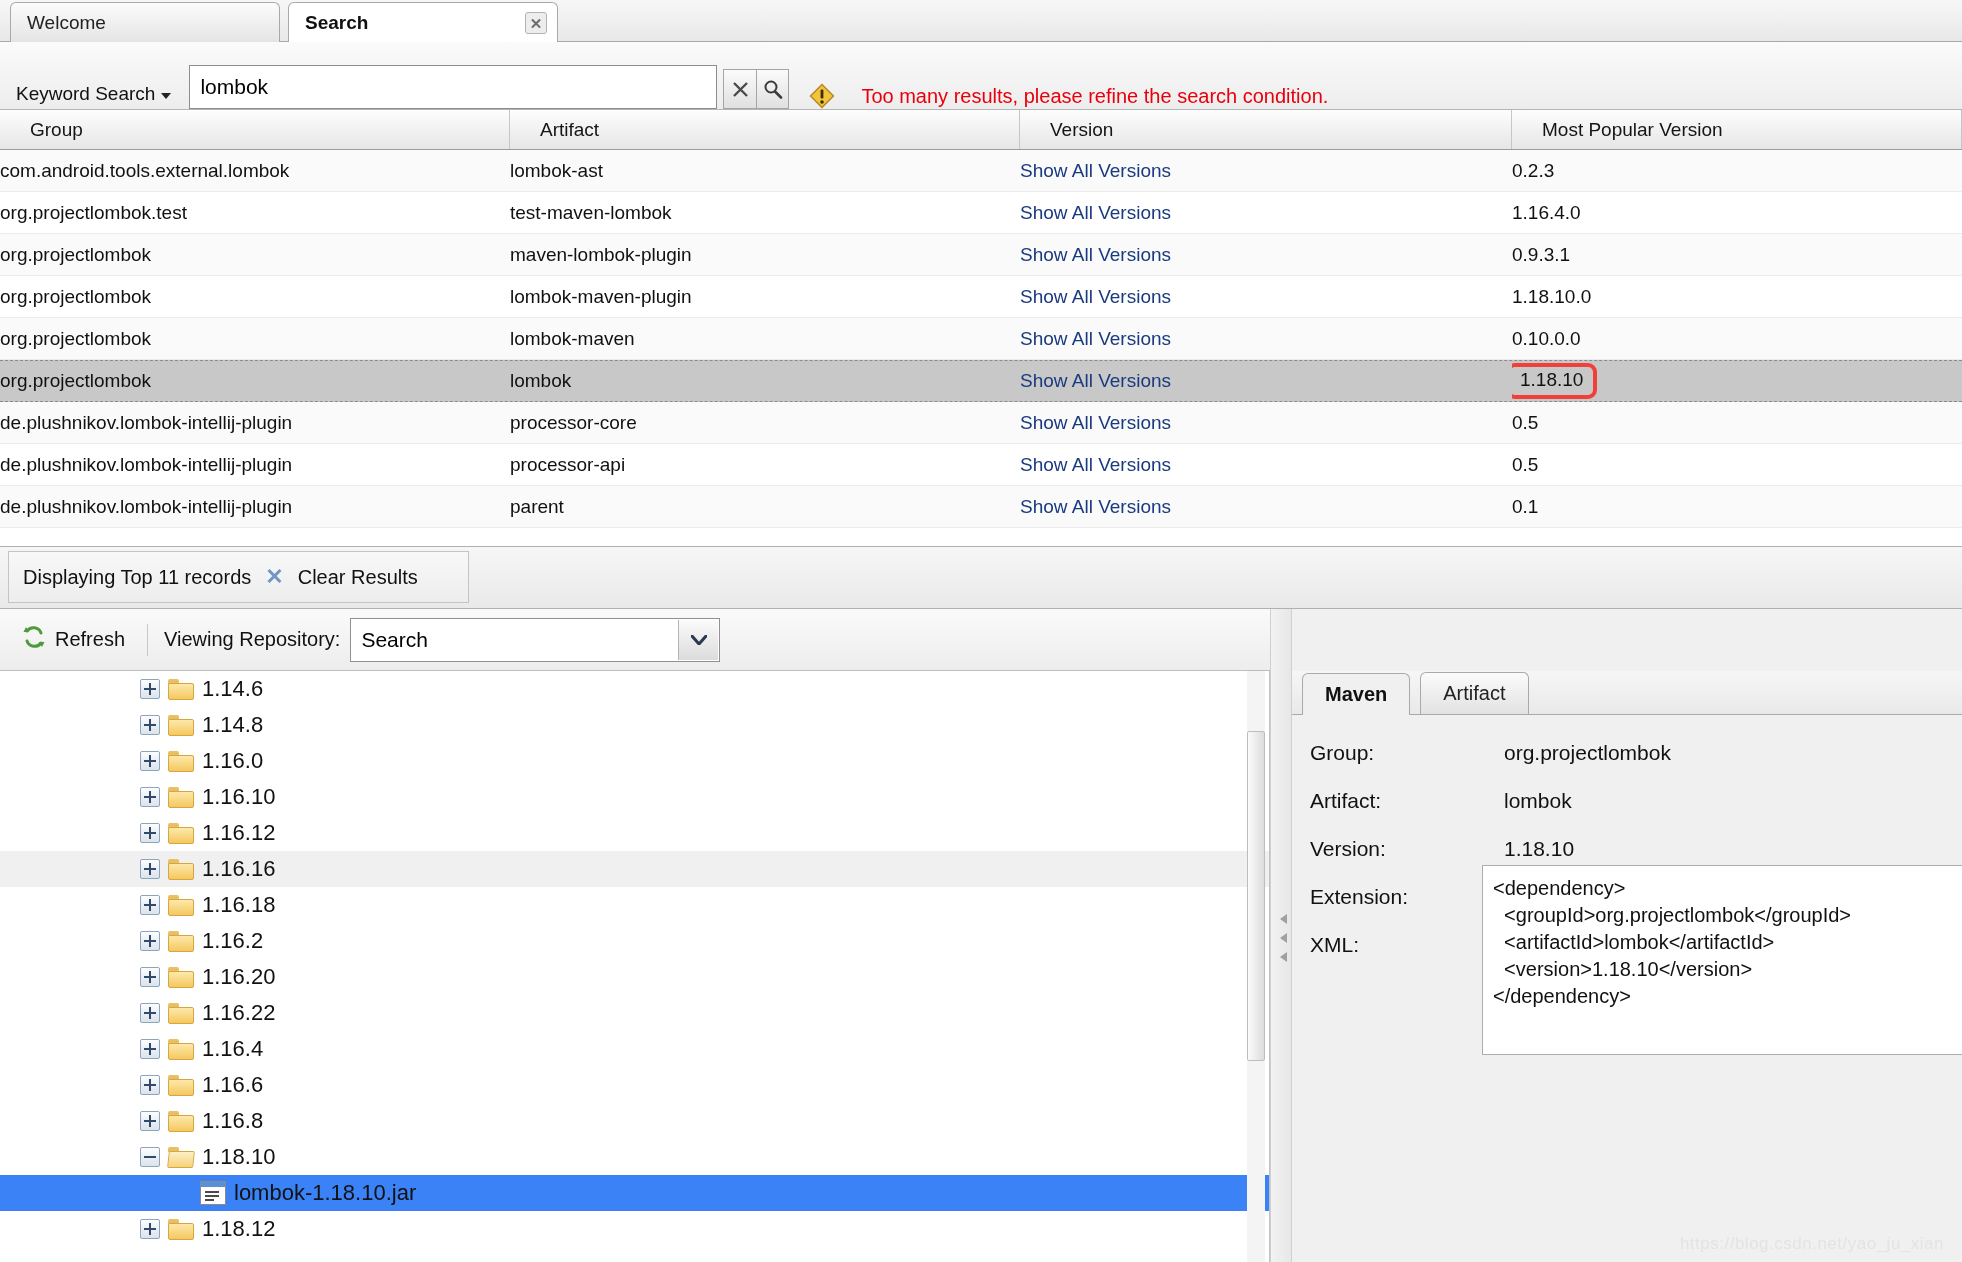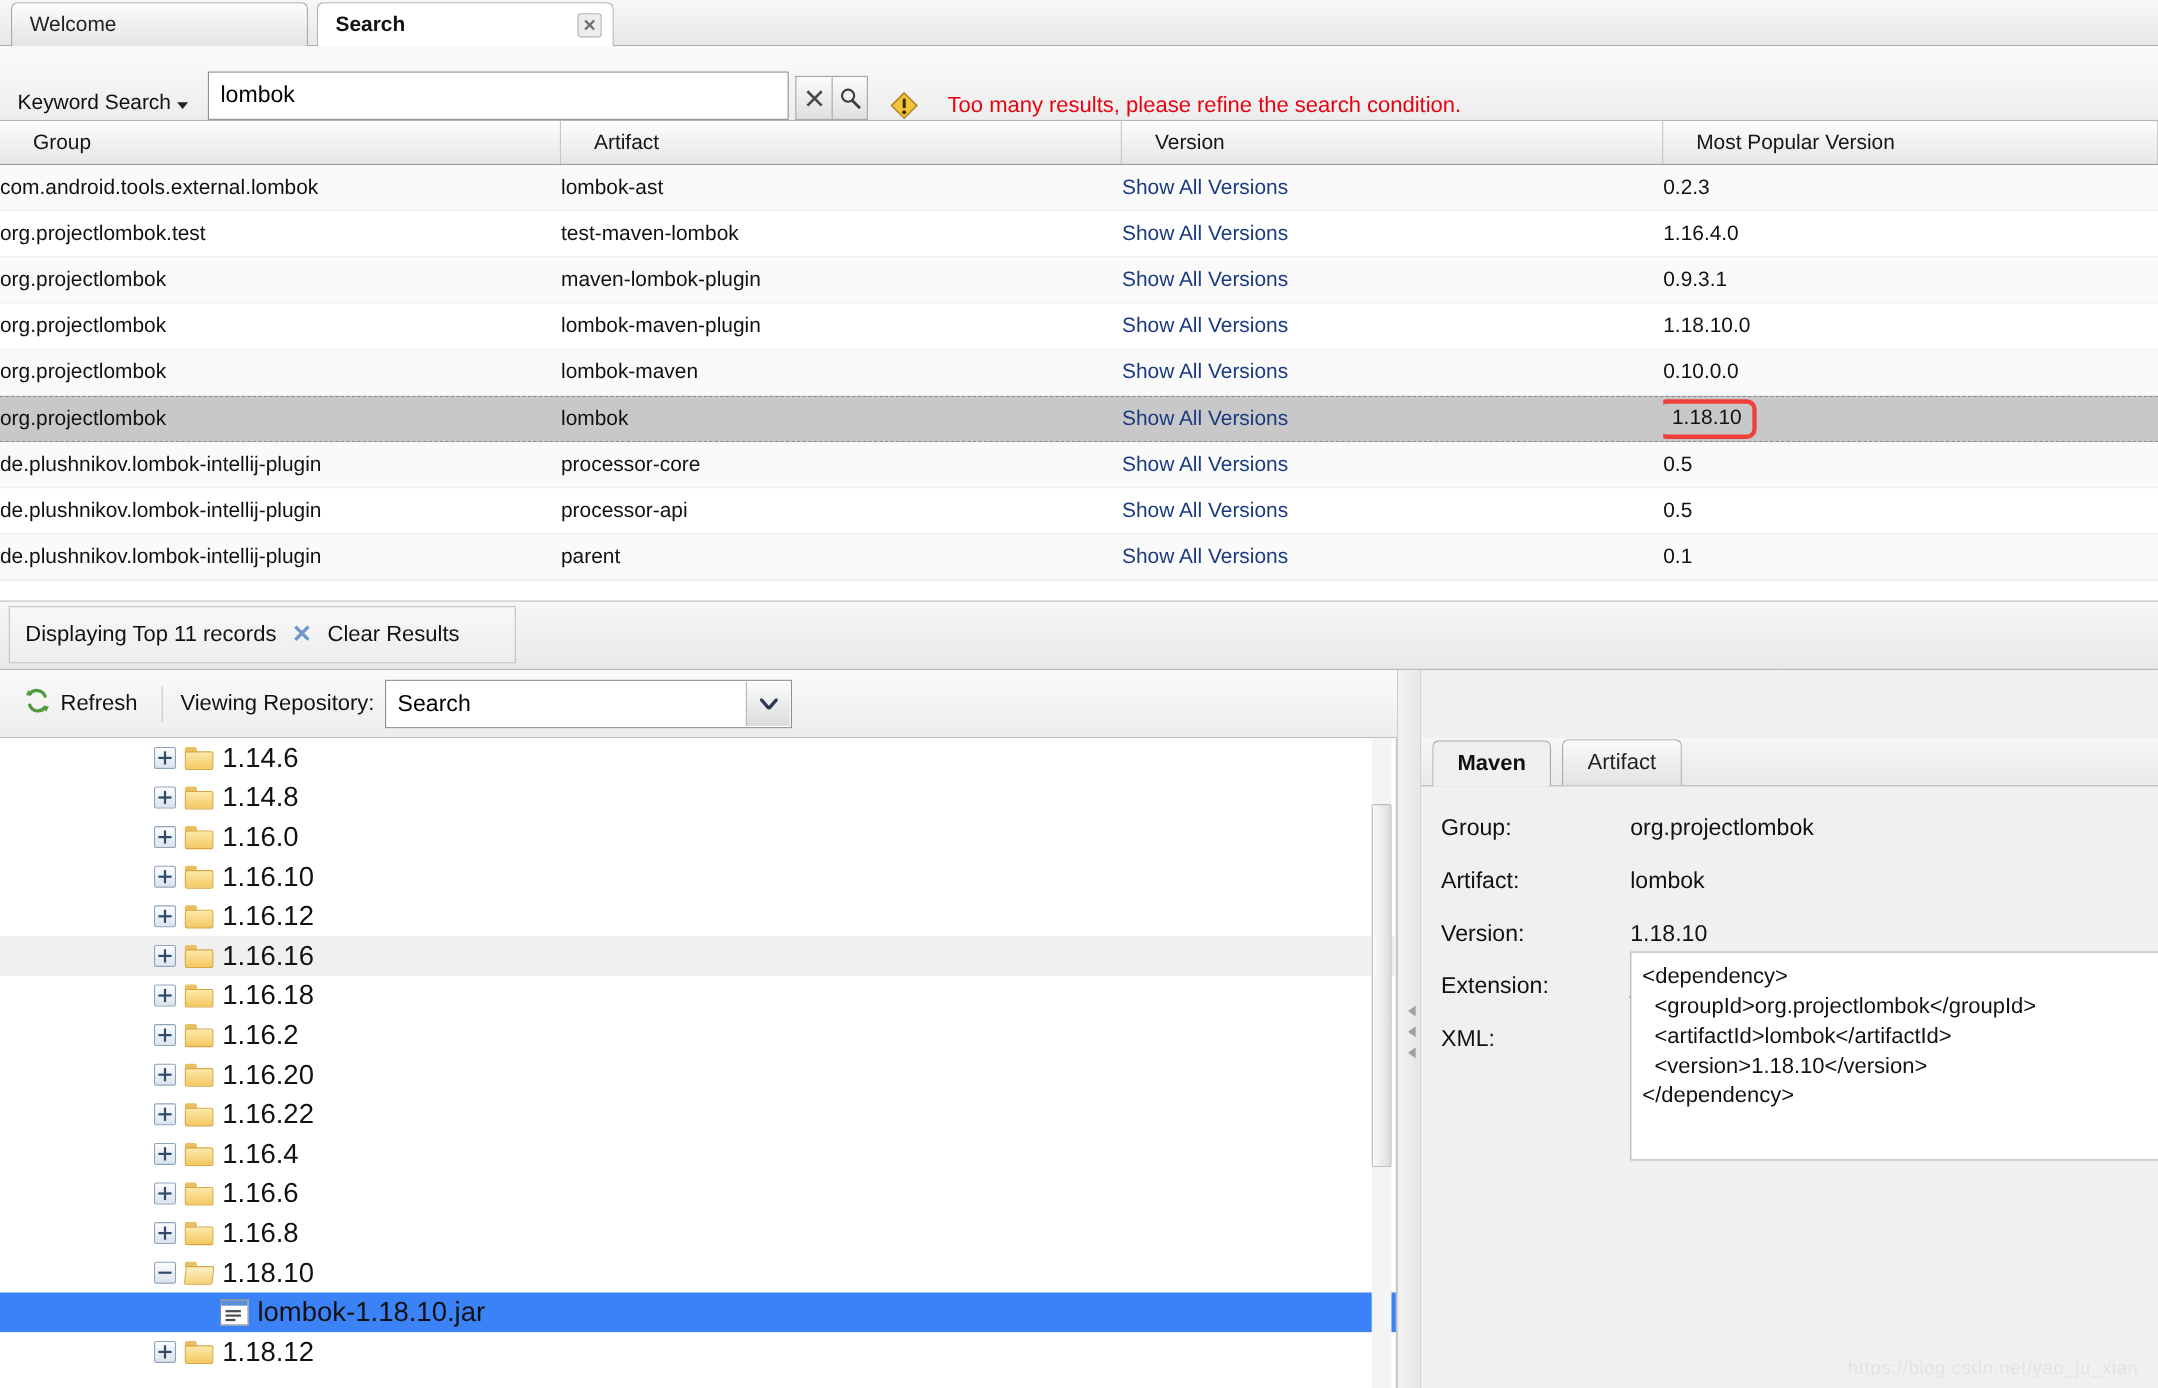--- a/index.html
+++ b/index.html
@@ -224,21 +224,21 @@
     width: 1270px; height: 591px;
     background: #ffffff;
     border-right: 1px solid #c2c2c2;
     overflow: hidden;
   }
   .tree-row {
     display: flex; align-items: center;
     height: 36px;
     padding-left: 140px;
     gap: 8px;
-    font-size: 25px; color: #111;
+    font-size: 22px; color: #111;
   }
   .tree-row.alt      { background: #f0f0f0; }
   .tree-row.selected { background: #3b82f6; }
   .tree-row.child    { padding-left: 200px; }
   .expander {
     width: 20px; height: 20px;
     border: 1px solid #8ea4bd;
     border-radius: 2px;
     background: linear-gradient(to bottom, #fdfdfd 0%, #dbe3ec 100%);
     position: relative;
@@ -347,21 +347,21 @@
   .dtab.inactive {
     background: linear-gradient(to bottom, #fbfbfb 0%, #e2e2e2 100%);
     color: #222;
   }
   .dbody {
     position: absolute; left: 0; top: 106px;
     width: 670px; height: 547px;
     background: #f0f0f0;
     padding: 26px 0 0 18px;
   }
-  .frow { display: flex; margin-bottom: 24px; align-items: flex-end; }
+  .frow { display: flex; margin-bottom: 24px; align-items: flex-end; gap: 22px; }
   .flabel { width: 172px; font-size: 21px; color: #111; }
   .fvalue { font-size: 21px; color: #111; }
   .xmlbox {
     position: absolute; left: 190px; top: 150px;
     width: 520px; height: 190px;
     background: #ffffff;
     border: 1px solid #adadad;
     padding: 9px 0 0 10px;
     font-size: 20px;
     color: #111;

